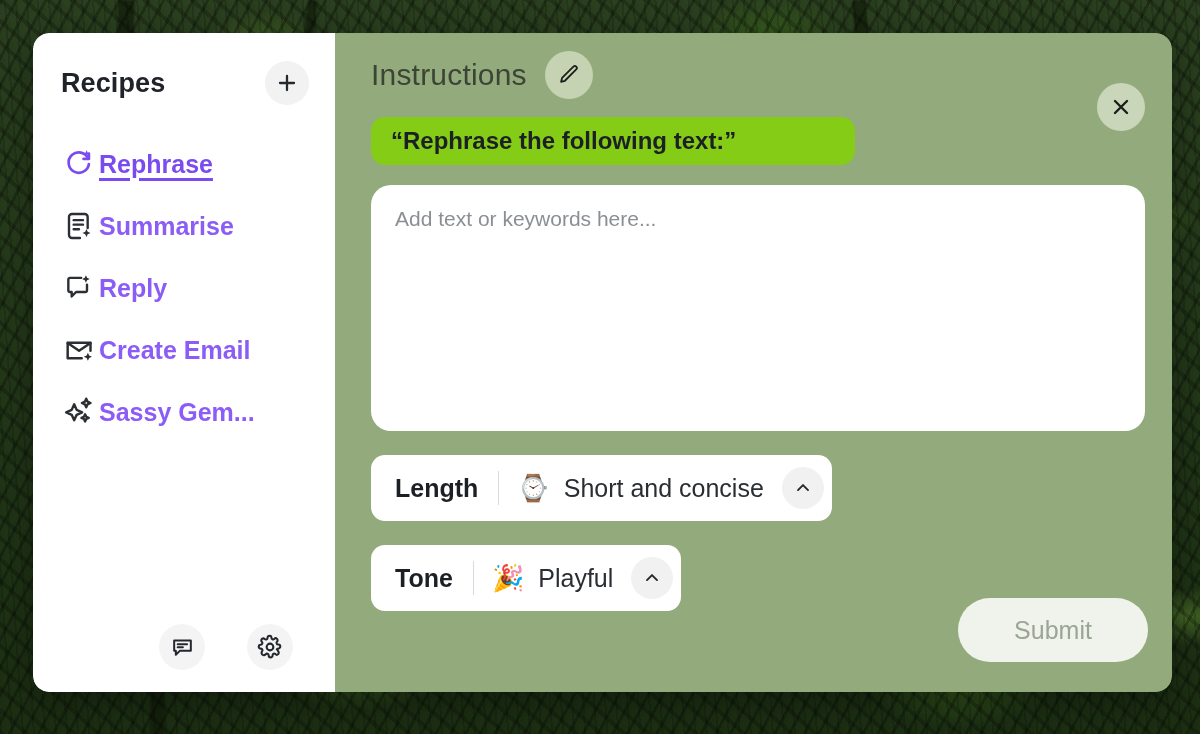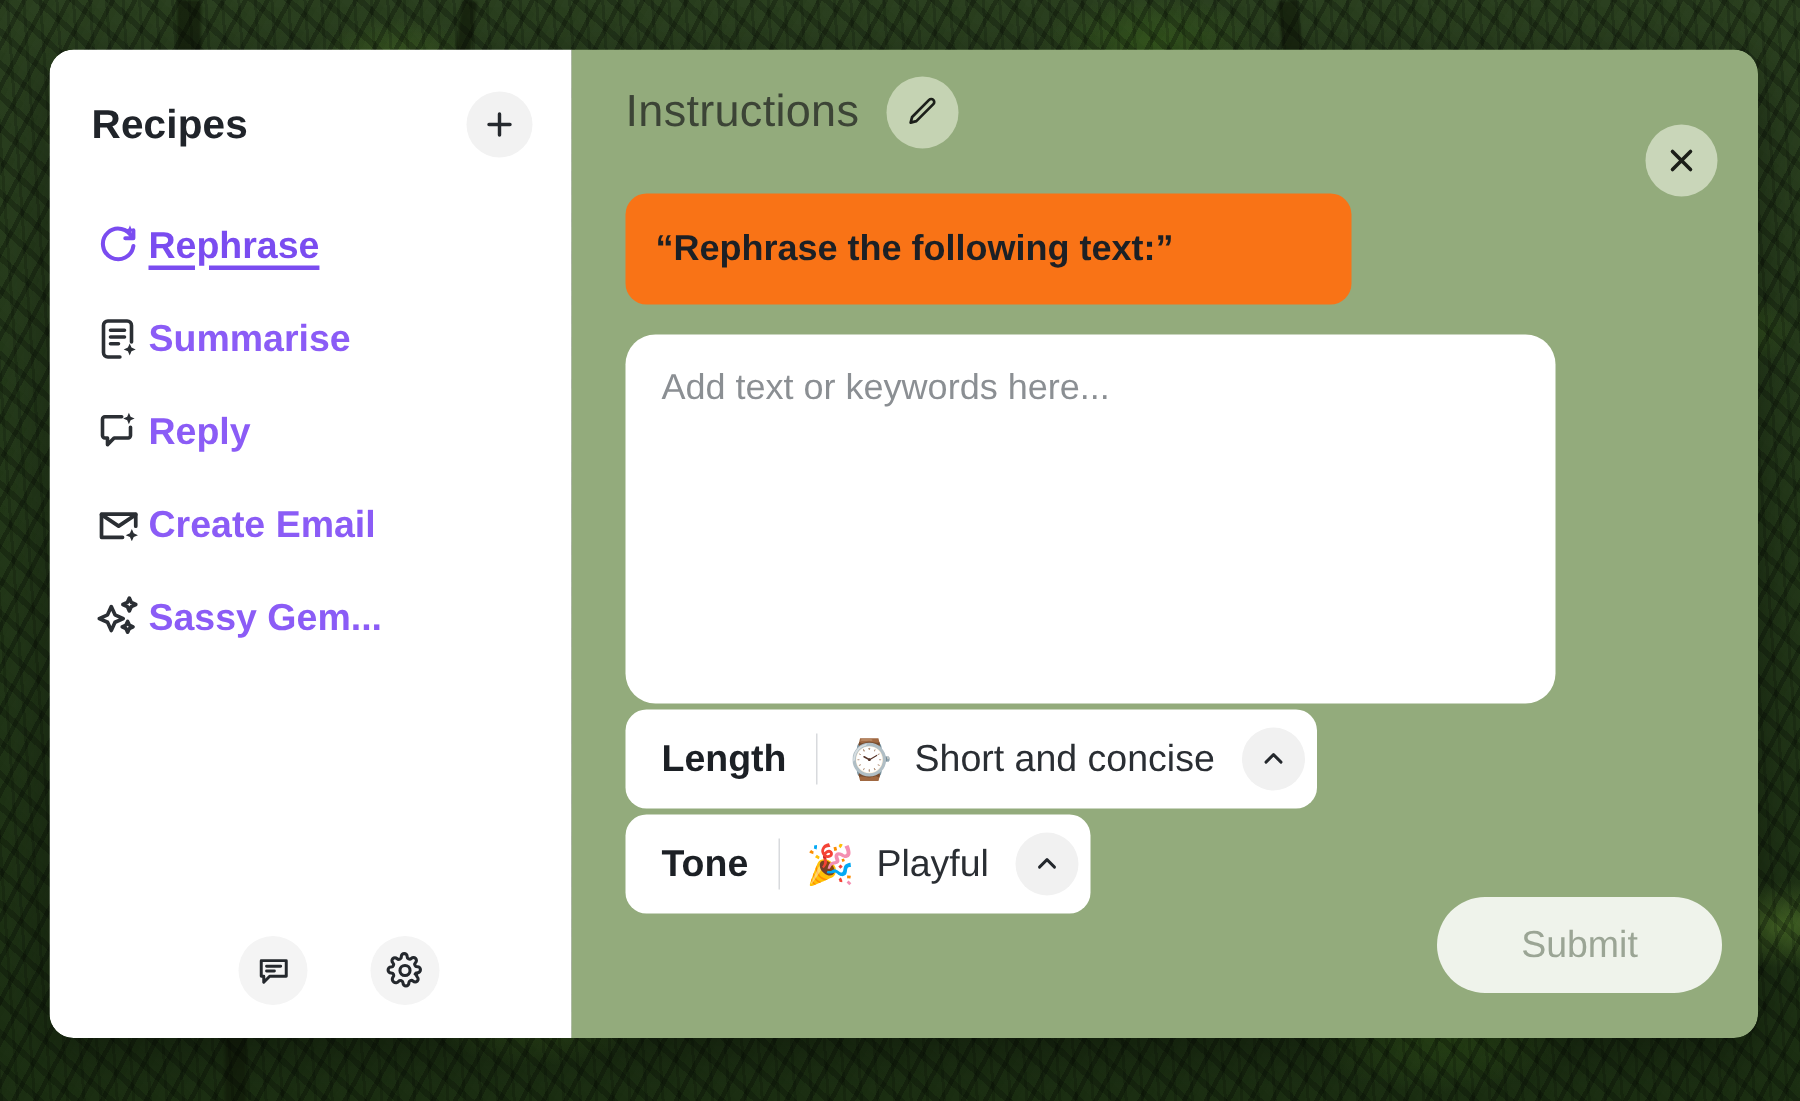--- a/index.html
+++ b/index.html
@@ -111,36 +111,36 @@
     color: #1c1f1a;
   }
   .close-btn {
     position: absolute; right: 27px; top: 50px;
     width: 48px; height: 48px; border-radius: 50%;
     background: #c9d6b9; border: none; cursor: pointer;
     display: flex; align-items: center; justify-content: center;
     font-size: 26px; color: #1b1e18; line-height: 1;
   }
   .prompt-chip {
-    height: 74px; width: 484px;
-    background: #f97316; border-radius: 14px;
+    height: 48px; width: 484px;
+    background: #84cc16; border-radius: 14px;
     display: flex; align-items: center;
-    padding: 0 20px; margin-top: 12px;
+    padding: 0 20px; margin-top: 0;
     font-size: 24px; font-weight: 700; color: #1c2025;
     white-space: nowrap;
   }
   .textarea-box {
-    margin-top: 20px; height: 246px; width: 620px;
+    margin-top: 20px; height: 246px; width: 774px;
     background: #fff; border-radius: 20px;
     padding: 22px 24px;
-    font-size: 24px; color: #8b8f93; font-weight: 400;
+    font-size: 21px; color: #8b8f93; font-weight: 400;
     cursor: text;
   }
   .selector {
-    margin-top: 4px; height: 66px;
+    margin-top: 24px; height: 66px;
     background: #fff; border-radius: 14px;
     display: inline-flex; align-items: center;
     padding: 0 8px 0 24px;
   }
   .sel-key { font-size: 25px; font-weight: 700; color: #1c2025; padding-right: 20px; }
   .sel-div { width: 1px; height: 34px; background: #d8dadd; }
   .sel-emoji { font-size: 26px; padding: 0 14px 0 18px; line-height: 1; }
   .sel-val { font-size: 25px; color: #2a2e33; font-weight: 400; padding-right: 18px; white-space: nowrap; }
   .chev-btn {
     width: 42px; height: 42px; border-radius: 50%;

